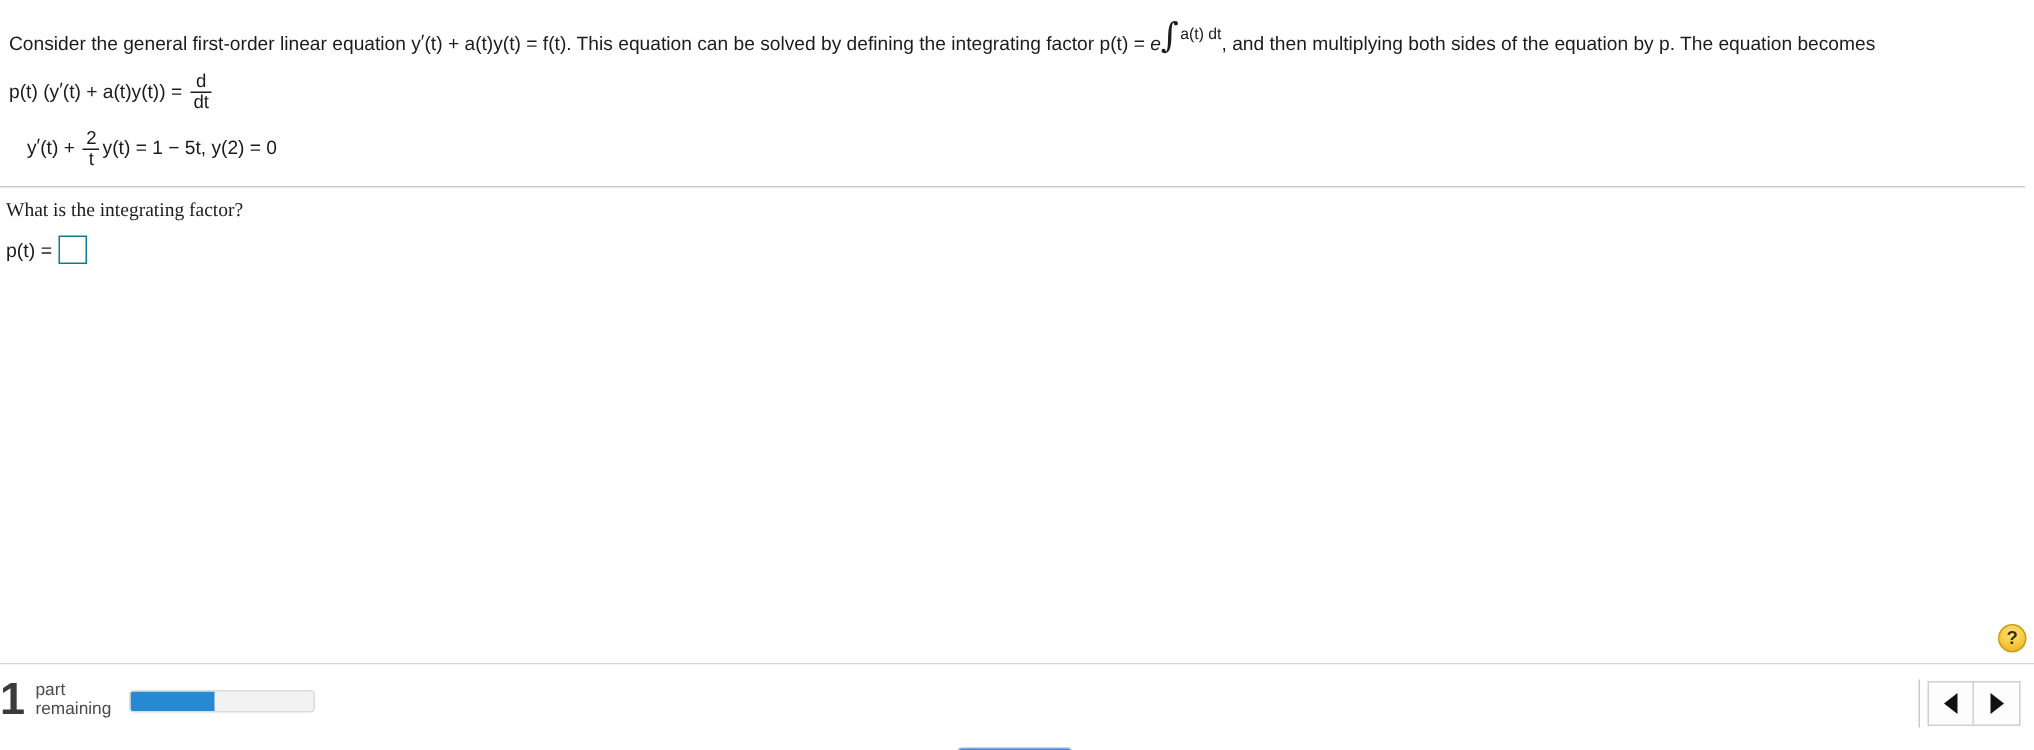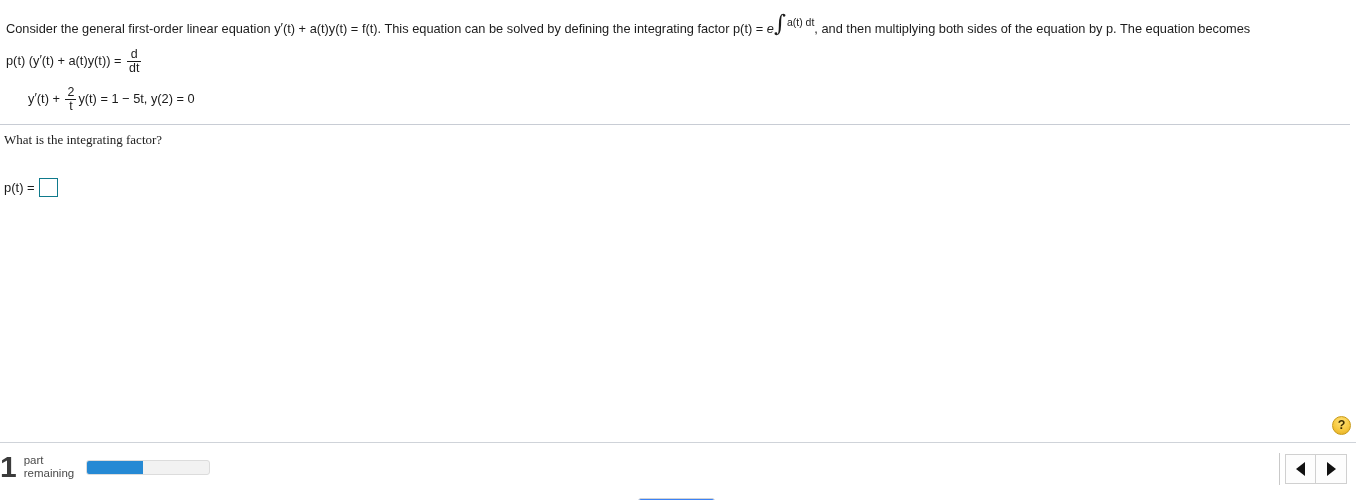--- a/index.html
+++ b/index.html
@@ -66,21 +66,21 @@
     font-size: 23px;
     line-height: 0.55;
     vertical-align: -5px;
     font-style: italic;
     margin-right: 1px;
   }
 
   
   .given-eq {
     position: absolute;
-    left: 28px;
+    left: 18px;
     top: 86px;
     font-size: 12.8px;
     white-space: nowrap;
   }
   .given-eq .frac { vertical-align: -7px; }
 
   
   .divider {
     position: absolute;
     left: 0;
@@ -97,21 +97,21 @@
     left: 4px;
     top: 132px;
     font-size: 13px;
     color: #1c1c1c;
     font-family: Liberation Serif, serif;
   }
 
   .answer-row {
     position: absolute;
     left: 4px;
-    top: 178px;
+    top: 157px;
     display: flex;
     align-items: center;
     font-size: 13px;
   }
   .answer-label { margin-right: 4px; }
   .answer-box {
     width: 19px;
     height: 19px;
     border: 1.6px solid #0f7a8c;
     background: #ffffff;

